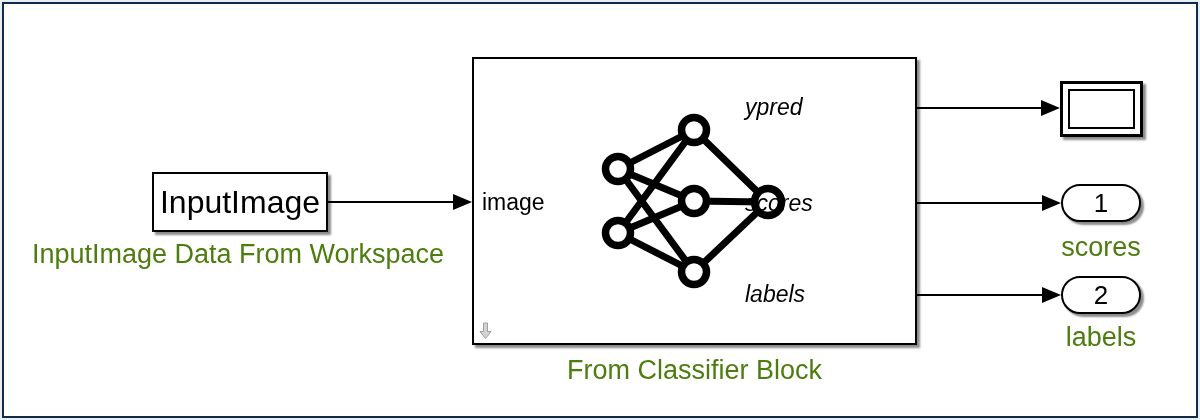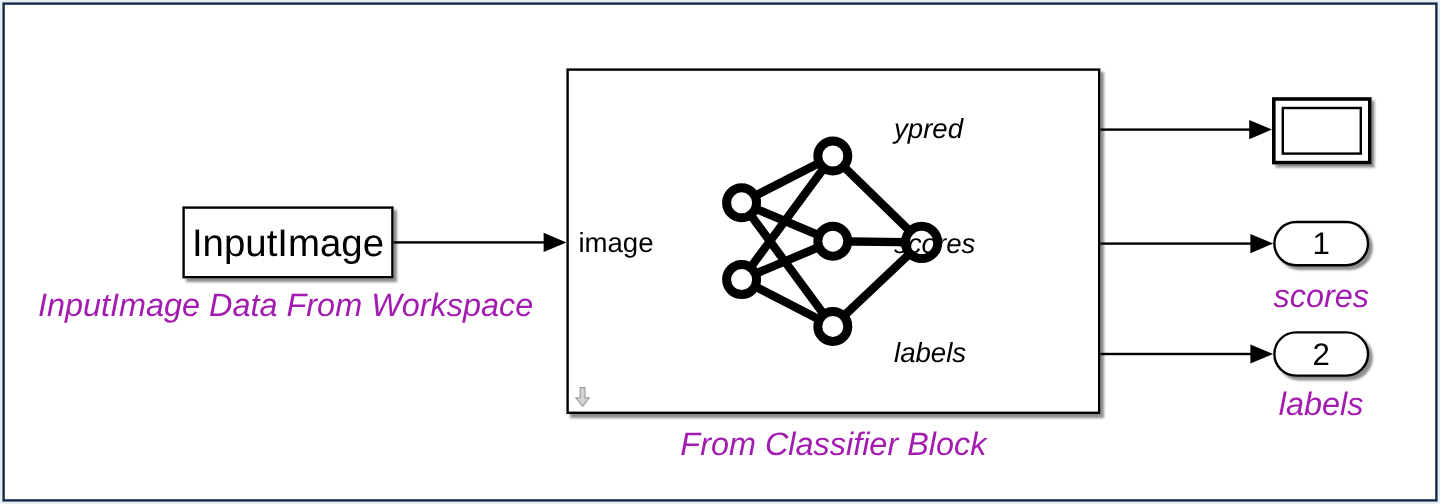--- a/index.html
+++ b/index.html
@@ -63,25 +63,24 @@
   }
   .port-in    { left: 482px;  top: 189px; }
   .port-out   { left: 745px;  width: 160px; text-align: left; font-style: italic; }
   .port-out-0 { top: 94px; }
   .port-out-1 { top: 190px; }
   .port-out-2 { top: 281px; }
 
   
   .annotation {
     position: absolute;
-    font-size: 27px; color: #a21caf;
+    font-size: 27px; color: #4d7c0f;
     line-height: 33px;
     text-align: center;
     white-space: nowrap;
-    font-style: italic;
   }
   .source-annotation     { left: 20px;   top: 238px; width: 436px; }
   .classifier-caption    { left: 472px;  top: 354px; width: 445px; }
   .outport-label-scores  { left: 1041px; top: 231px; width: 120px; }
   .outport-label-labels  { left: 1041px; top: 321px; width: 120px; }
 
   
   .wire-line {
     position: absolute;
     height: 0;

